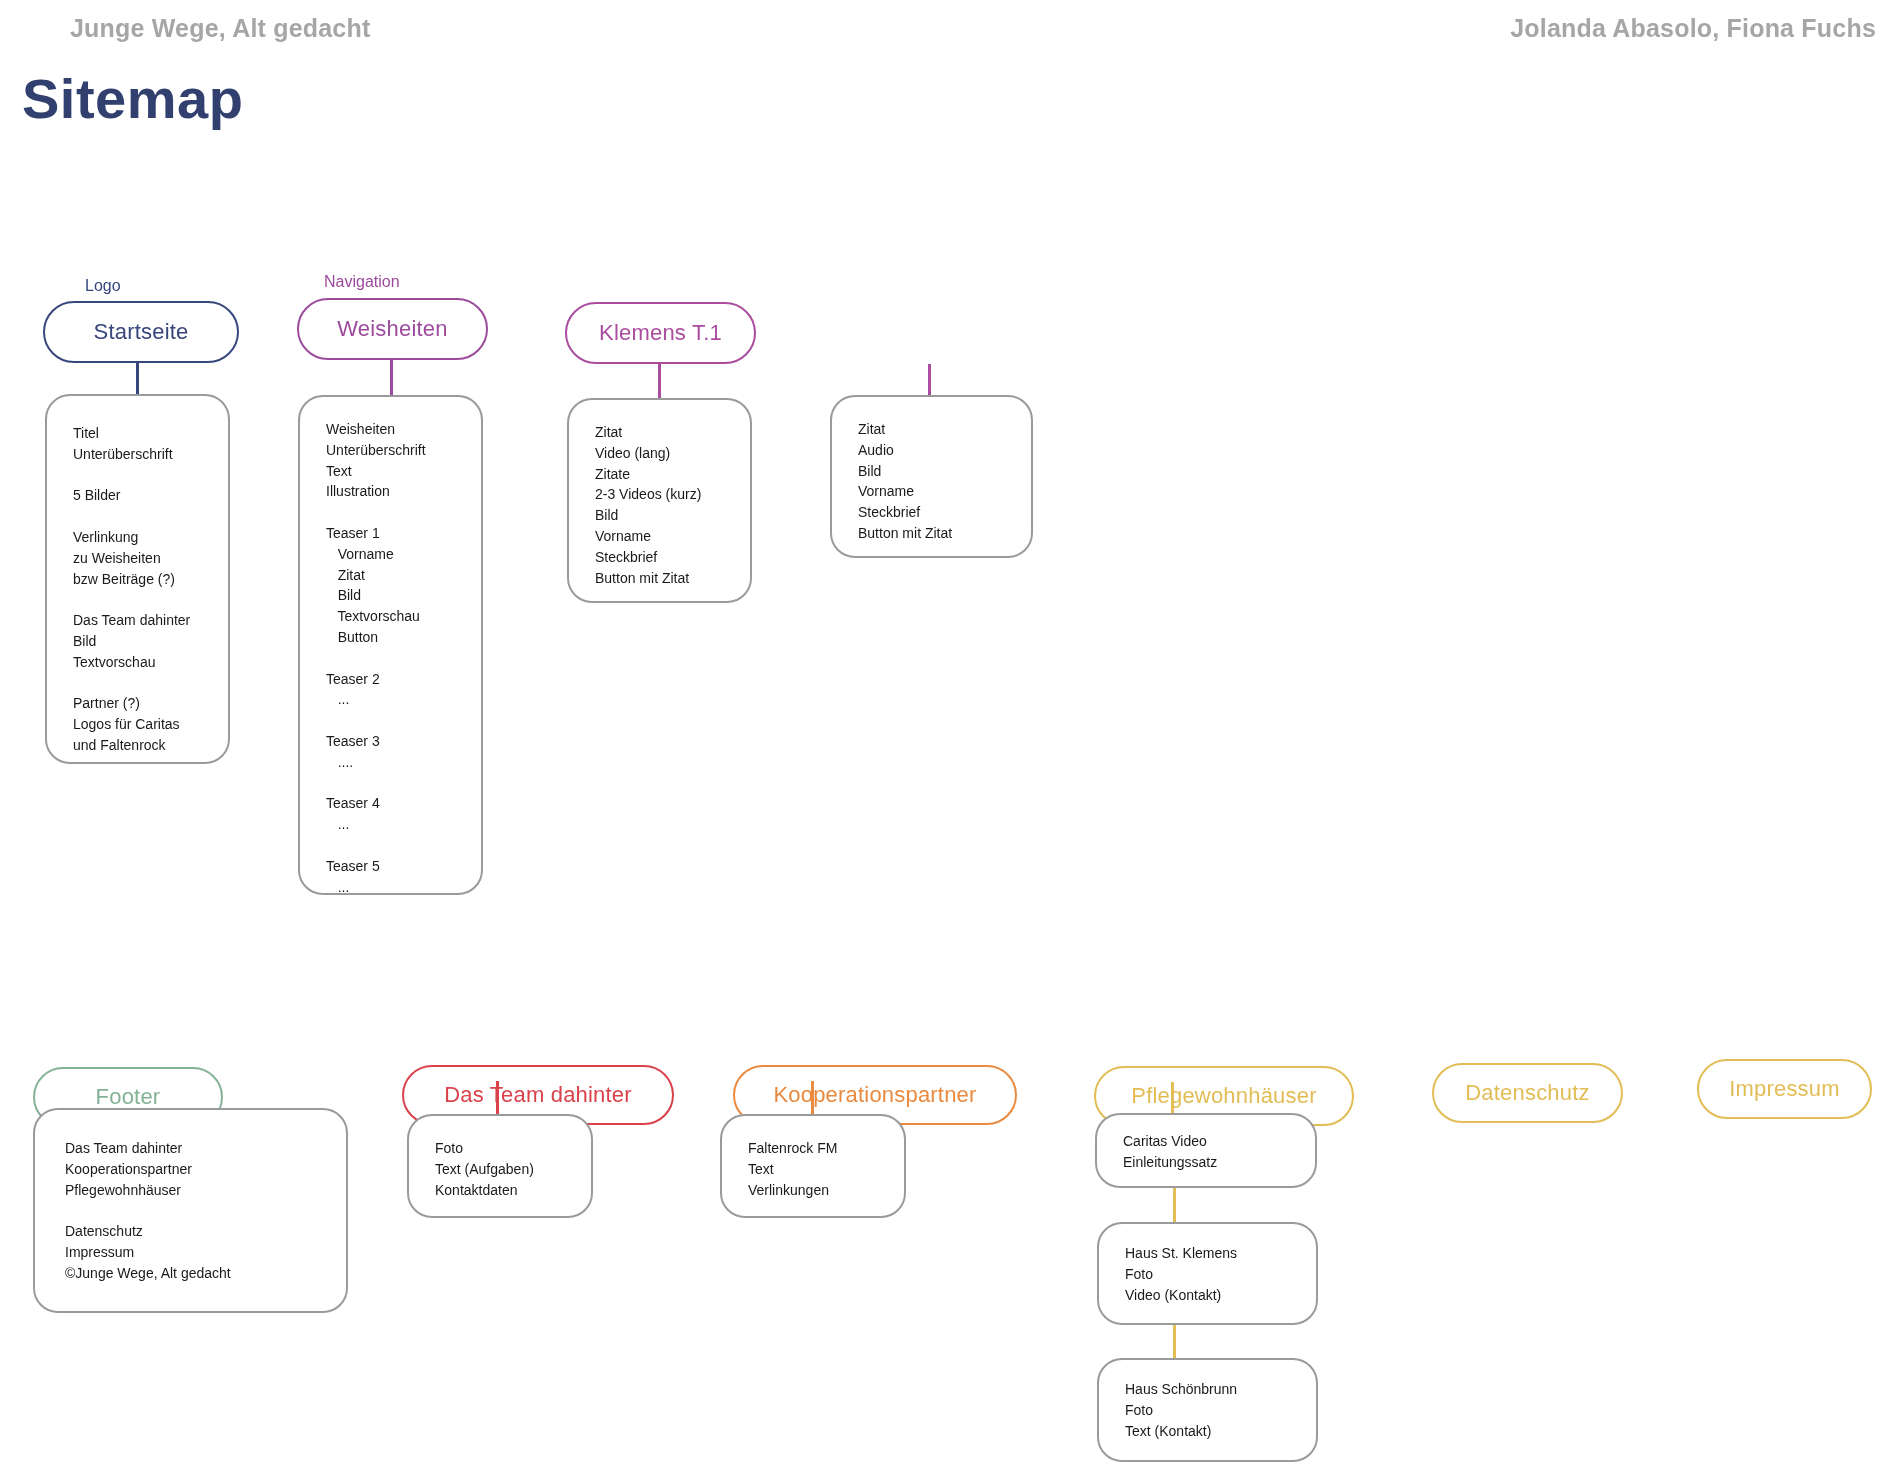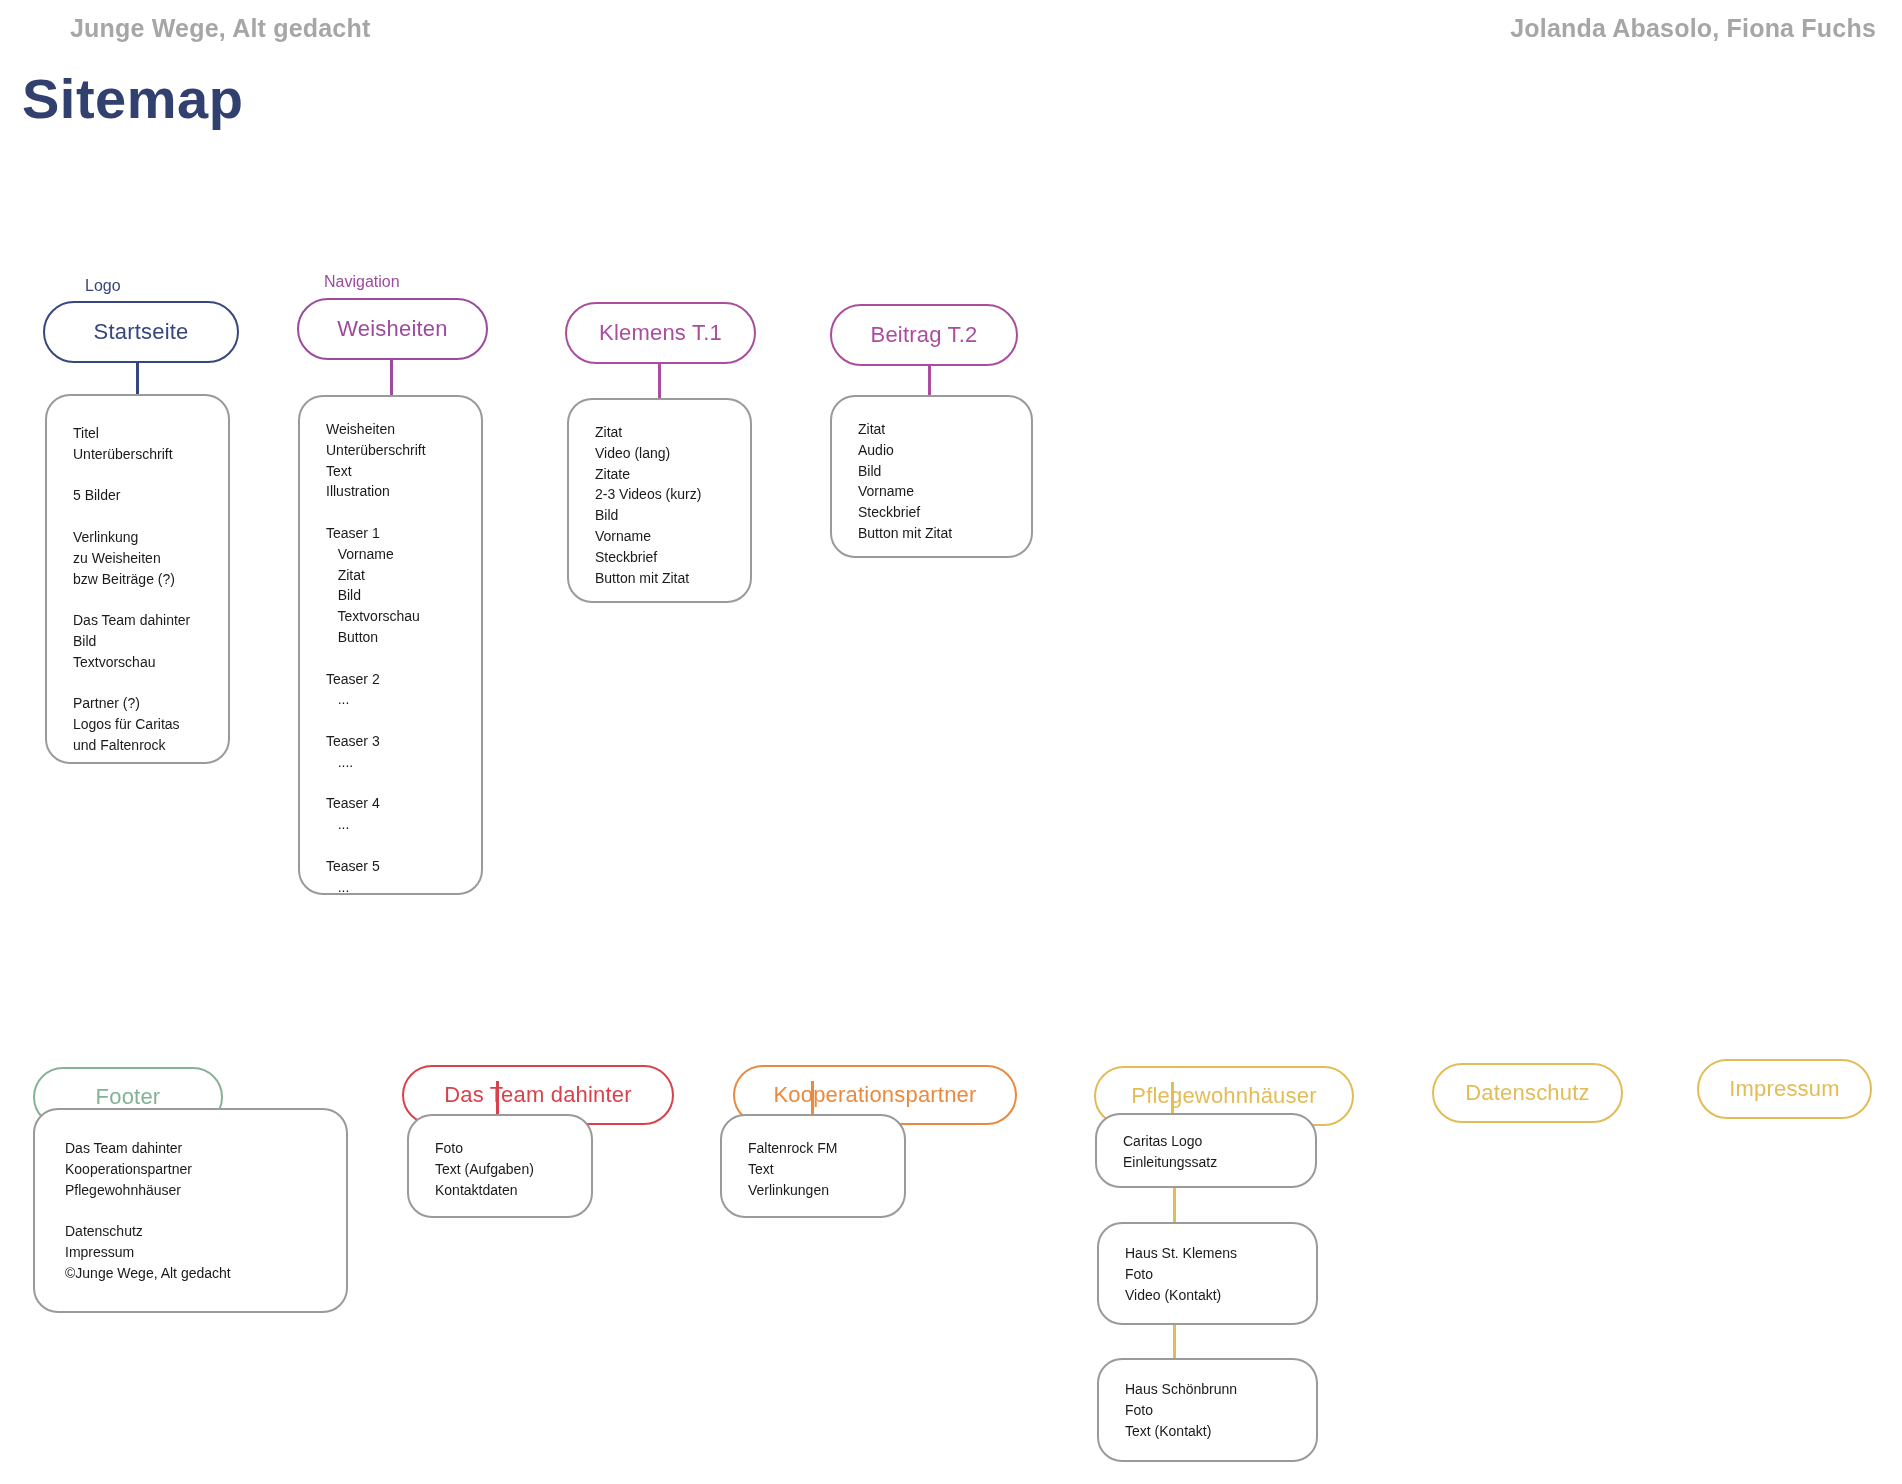--- a/index.html
+++ b/index.html
@@ -143,23 +143,20 @@
   <div class="conn bg-magenta" id="c-beitrag1"></div>
   <div class="box" id="b-beitrag1">Zitat
 Video (lang)
 Zitate
 2-3 Videos (kurz)
 Bild
 Vorname
 Steckbrief
 Button mit Zitat</div>
 
-  <div class="pill magenta" id="p-beitrag2">
-    <span>Beitrag T.2</span>
-  </div>
   <div class="conn bg-magenta" id="c-beitrag2"></div>
   <div class="box" id="b-beitrag2">Zitat
 Audio
 Bild
 Vorname
 Steckbrief
 Button mit Zitat</div>
 
   <div class="pill green row2" id="p-footer">
     <span>Footer</span>
@@ -185,21 +182,21 @@
   </div>
   <div class="conn bg-orange" id="c-koop"></div>
   <div class="box" id="b-koop">Faltenrock FM
 Text
 Verlinkungen</div>
 
   <div class="pill gold row2" id="p-pflege">
     <span>Pflegewohnhäuser</span>
   </div>
   <div class="conn bg-gold" id="c-pflege1"></div>
-  <div class="box" id="b-caritas">Caritas Logo
+  <div class="box" id="b-caritas">Caritas Video
 Einleitungssatz</div>
   <div class="conn bg-gold" id="c-pflege2"></div>
   <div class="box" id="b-haus1">Haus St. Klemens
 Foto
 Video (Kontakt)</div>
   <div class="conn bg-gold" id="c-pflege3"></div>
   <div class="box" id="b-haus2">Haus Schönbrunn
 Foto
 Text (Kontakt)</div>
 

